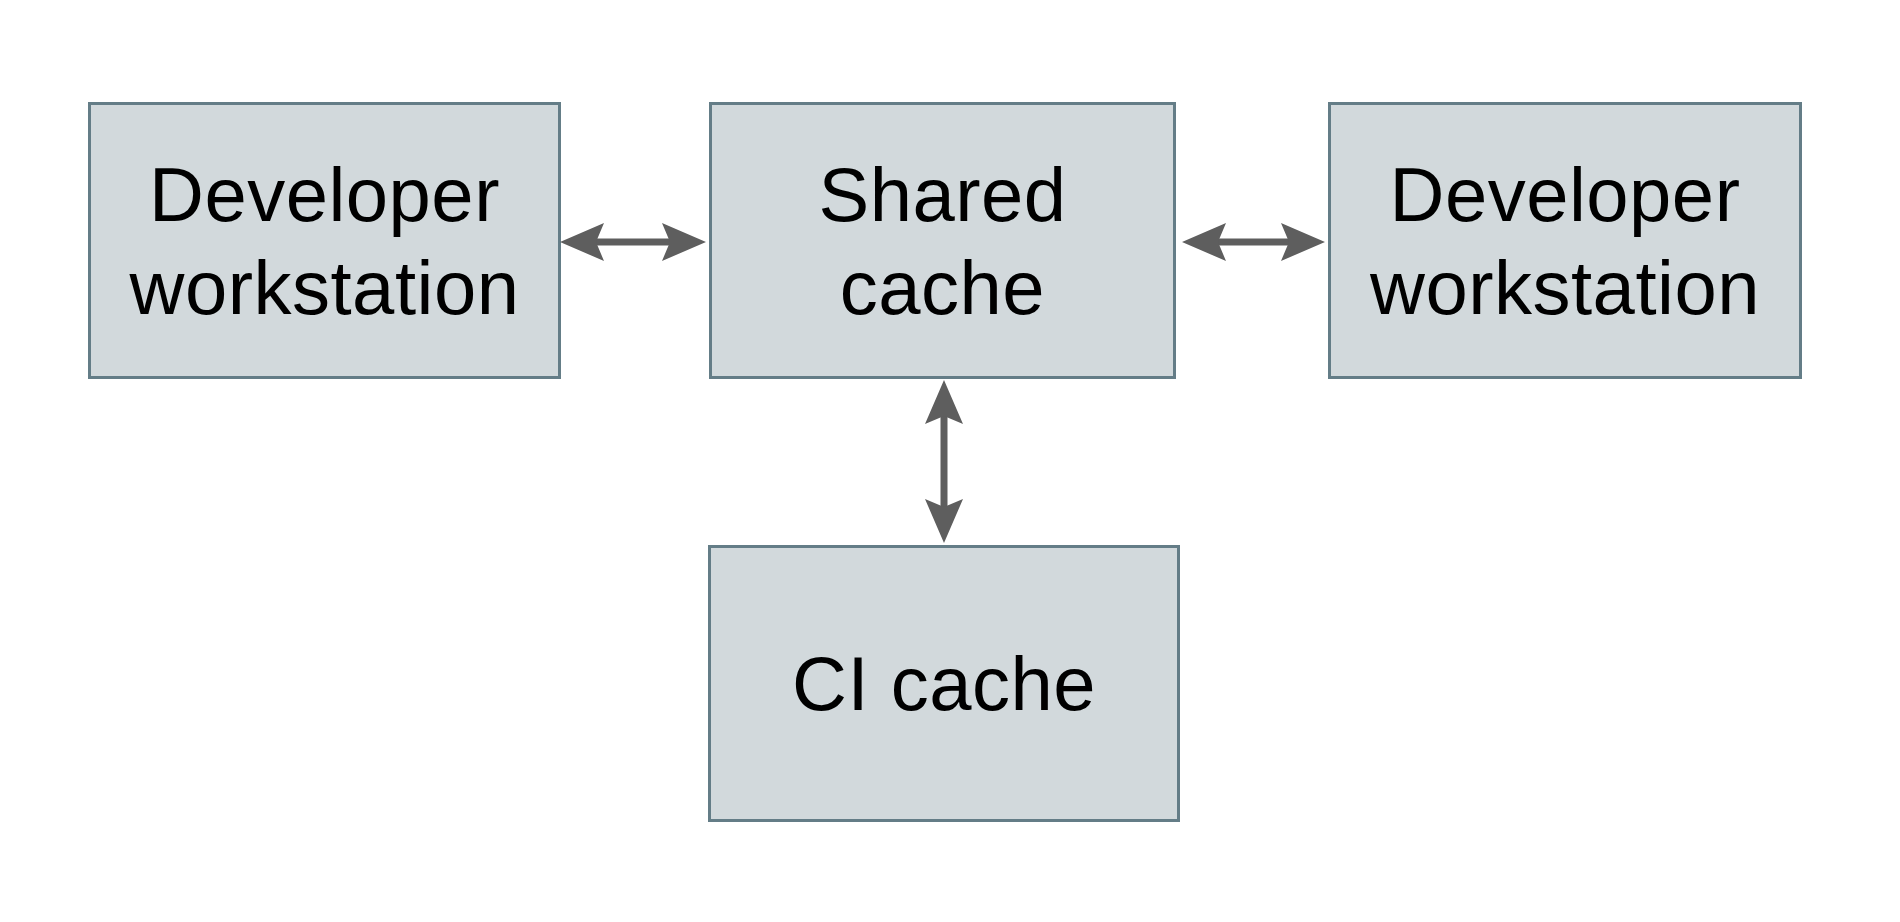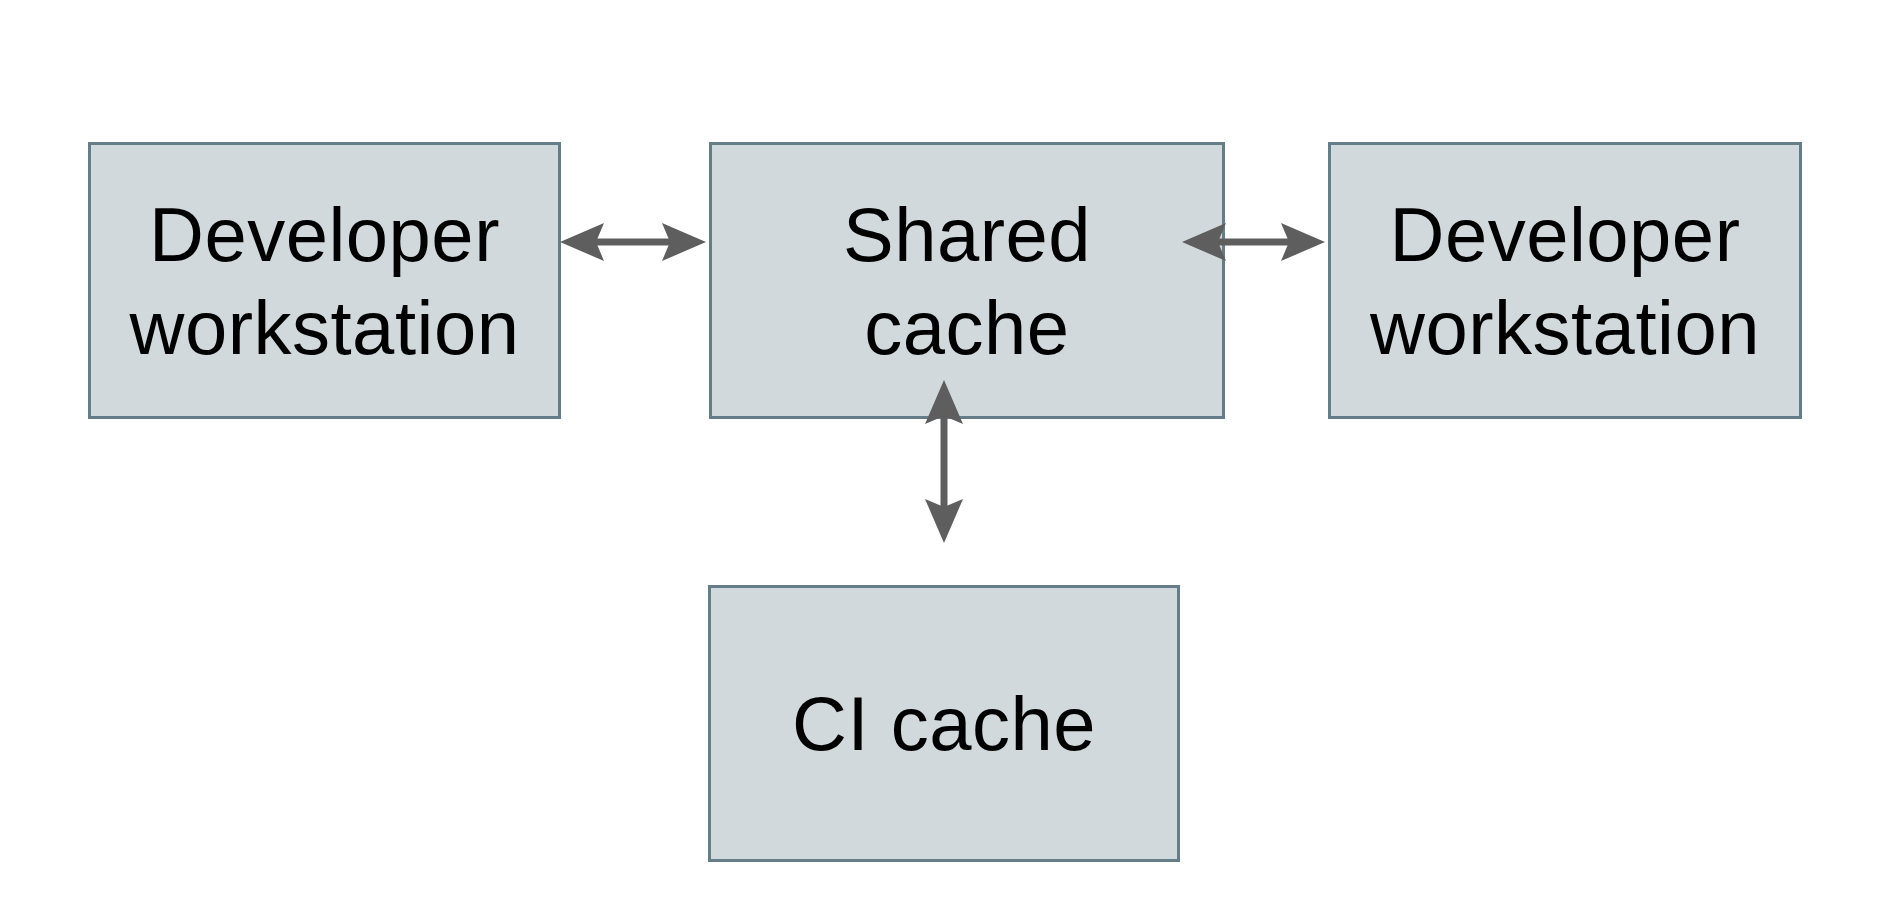--- a/index.html
+++ b/index.html
@@ -17,31 +17,30 @@
   }
   .node {
     position: absolute;
     background: var(--box-fill, #d2d9dc);
     border: 3px solid var(--box-border, #647d87);
     box-sizing: border-box;
     display: flex;
     align-items: center;
     justify-content: center;
     text-align: center;
-    margin-top: 40px;
   }
   .node-label {
     font-size: 76px;
     line-height: 93px;
     color: var(--text-color, #000000);
     white-space: pre-line;
     letter-spacing: 0.5px;
   }
   .node-dev-left   { left: 88px;   top: 102px; width: 473px; height: 277px; }
-  .node-cache      { left: 709px;  top: 102px; width: 516px; height: 277px; text-align: center; }
+  .node-cache      { left: 709px;  top: 102px; width: 467px; height: 277px; text-align: center; }
   .node-dev-right  { left: 1328px; top: 102px; width: 474px; height: 277px; }
   .node-ci         { left: 708px;  top: 545px; width: 472px; height: 277px; }
   .arrow {
     position: absolute;
     color: var(--arrow-color, #5e5e5e);
   }
   .arrow-h1 { left: 559px;  top: 217px; }
   .arrow-h2 { left: 1181px; top: 217px; }
   .arrow-v  { left: 919px;  top: 379px; }
 </style>

